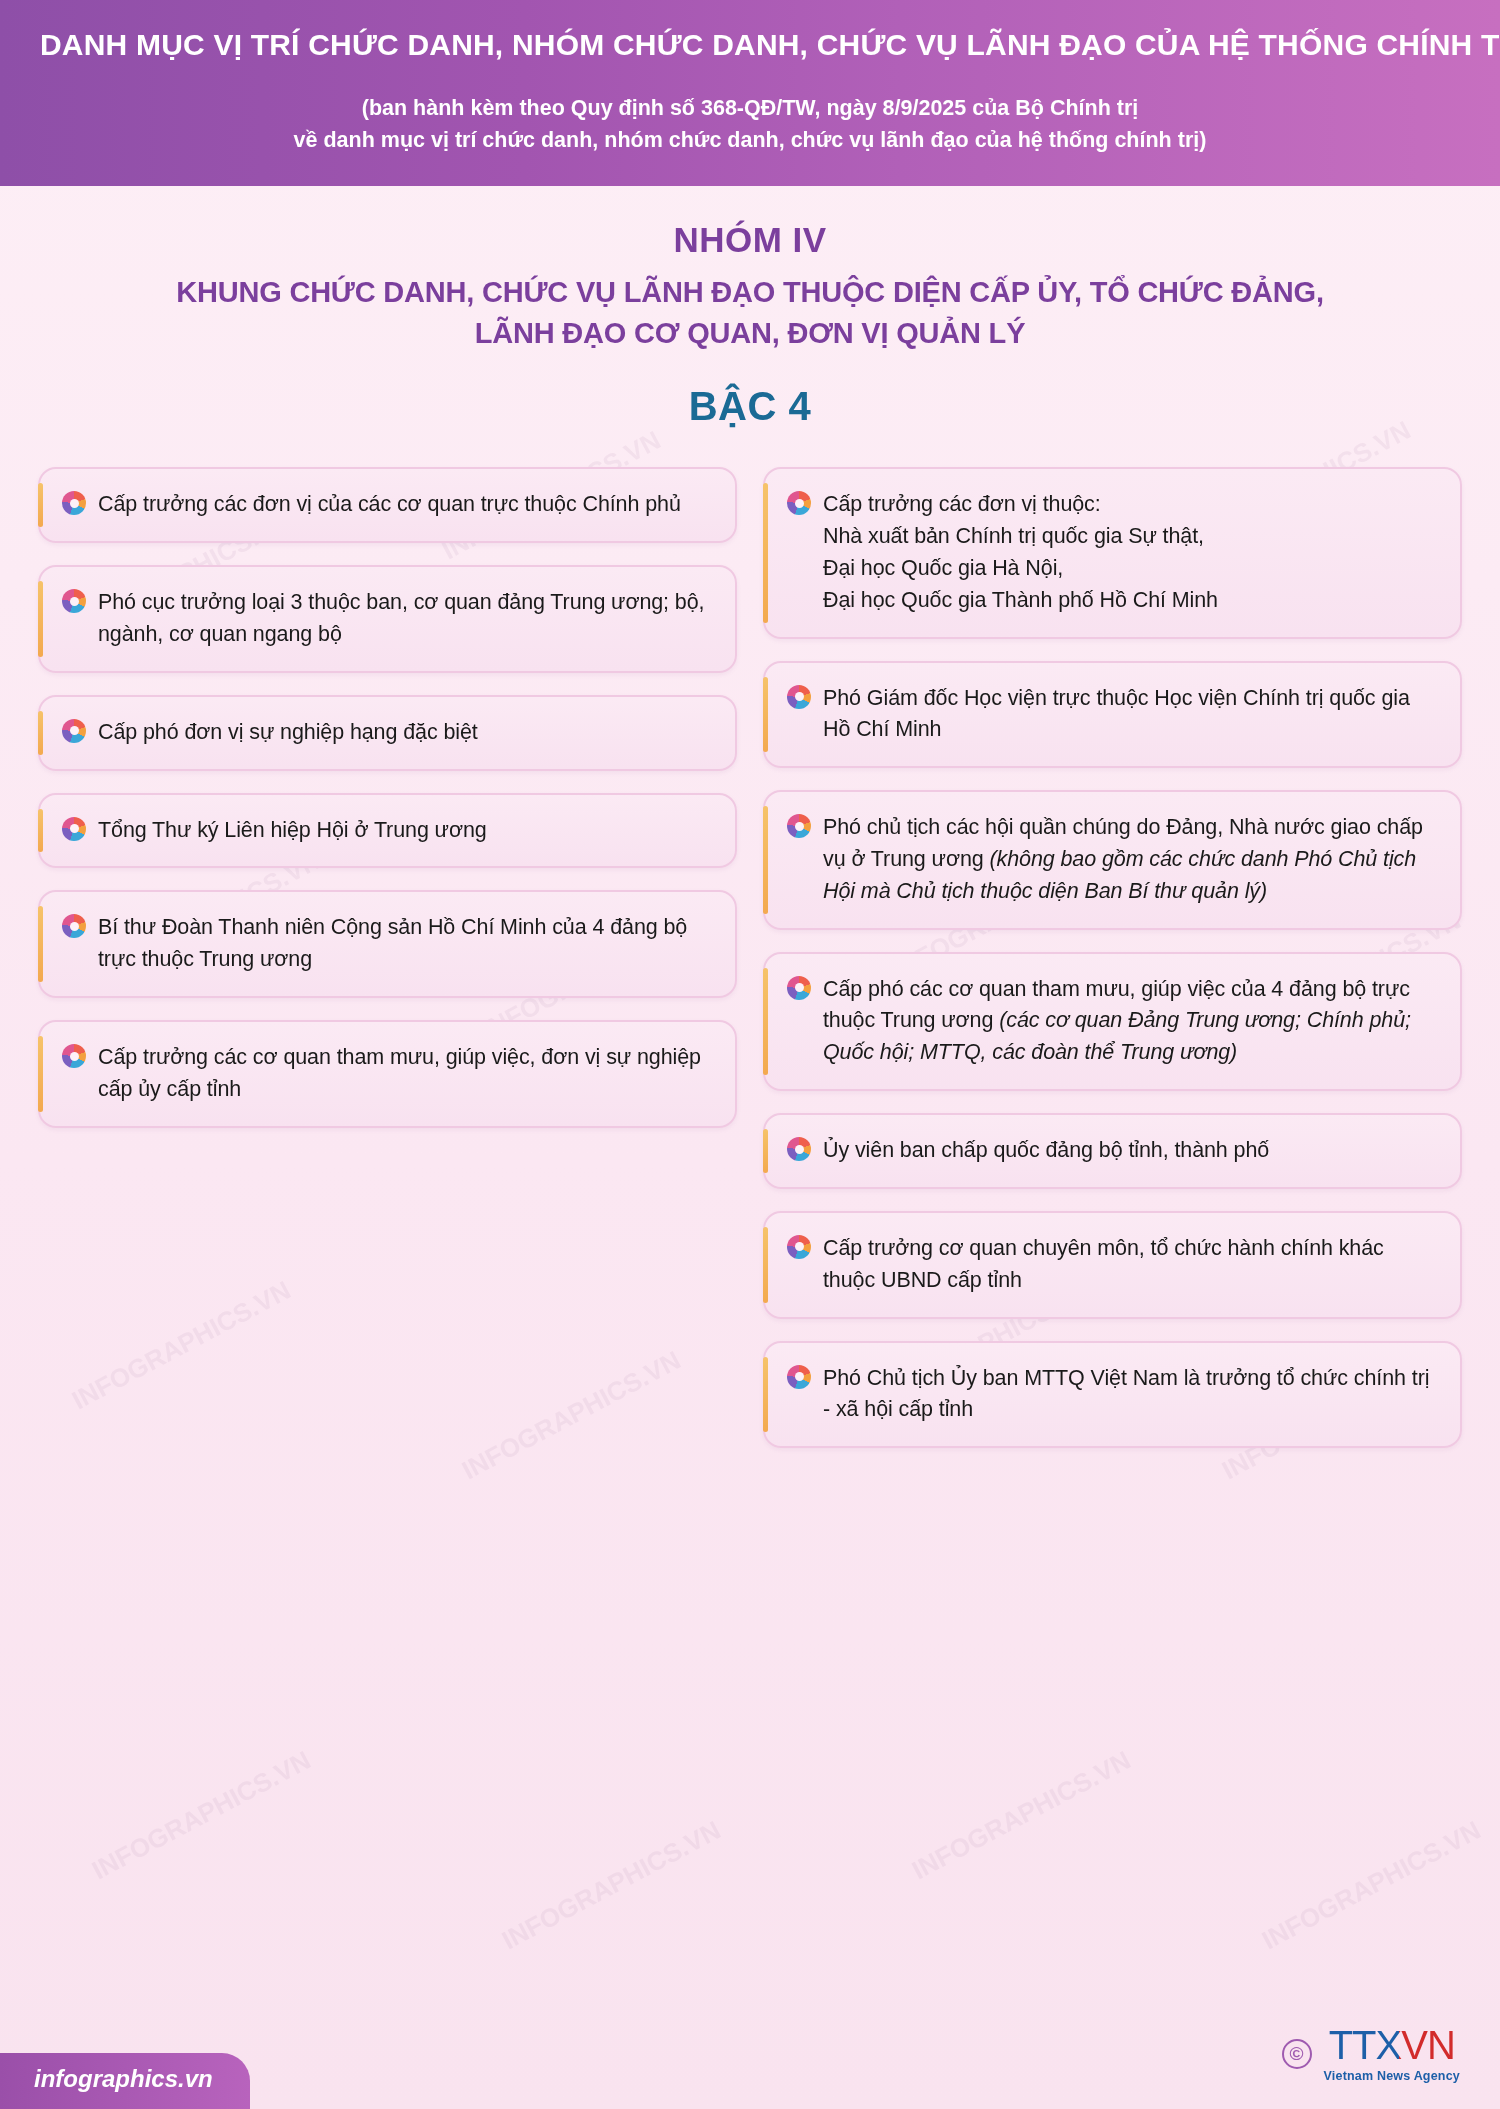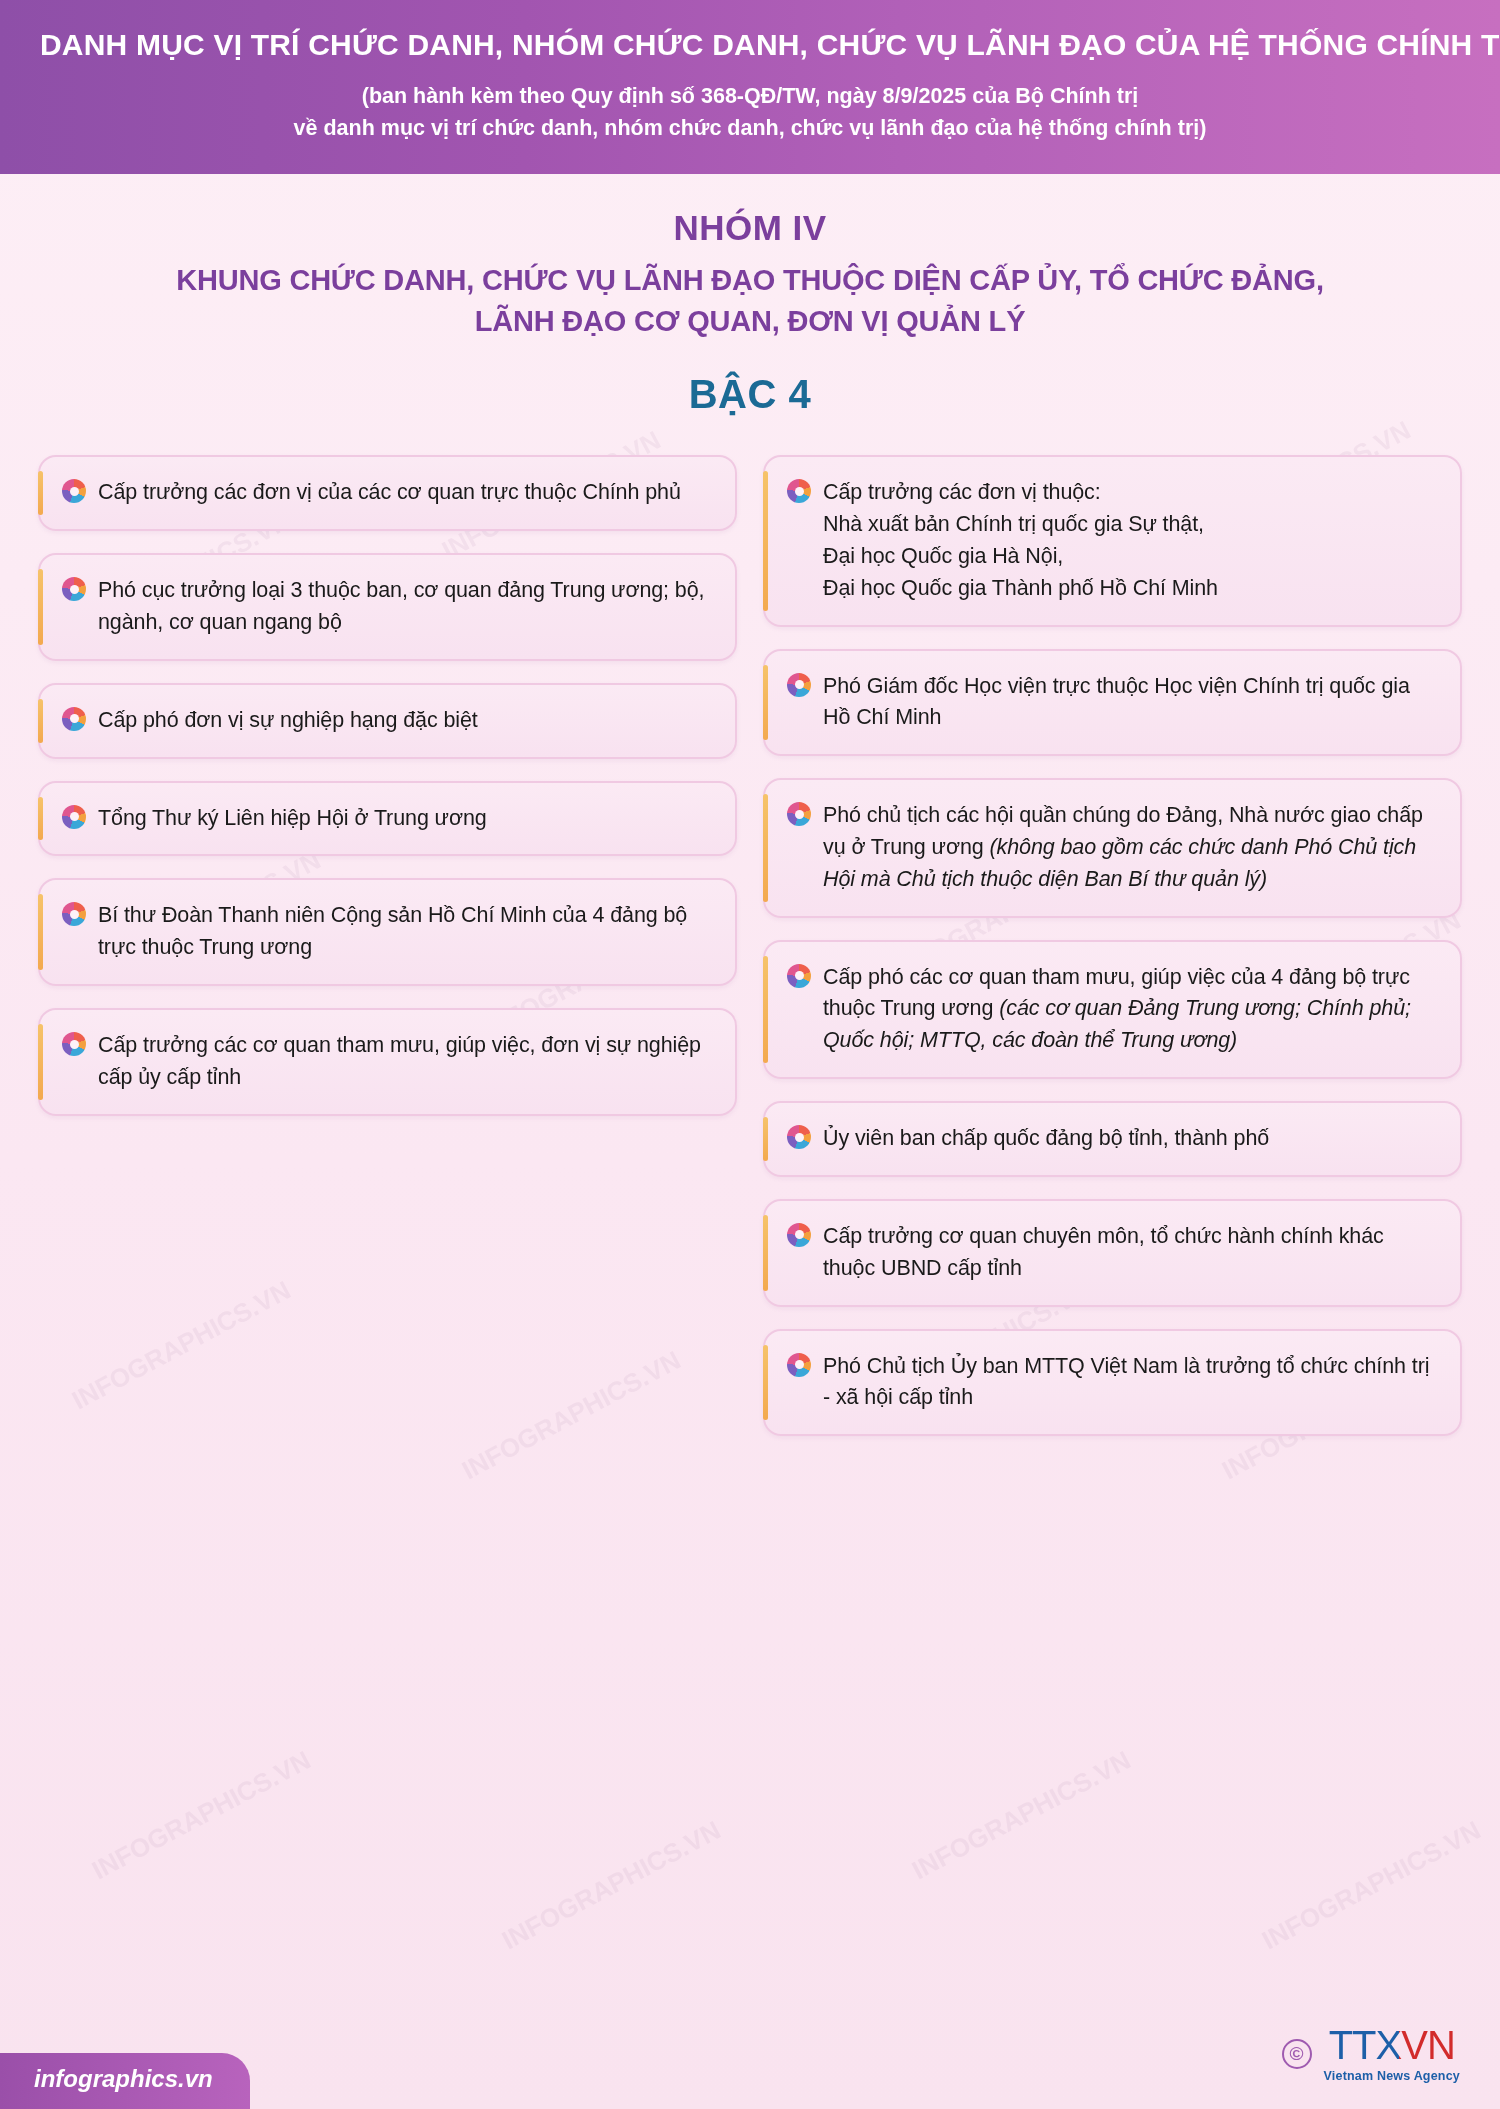--- a/index.html
+++ b/index.html
@@ -25,21 +25,21 @@
     color: #ffffff;
   }
   .header-title {
     font-size: 30px;
     font-weight: bold;
     letter-spacing: .2px;
     line-height: 1.25;
     white-space: nowrap;
   }
   .header-sub {
-    margin-top: 16px;
+    margin-top: 28px;
     font-size: 21.5px;
     font-weight: bold;
     line-height: 1.5;
   }
 
   
   .group-wrap {
     text-align: center;
     padding: 34px 60px 0 60px;
   }

